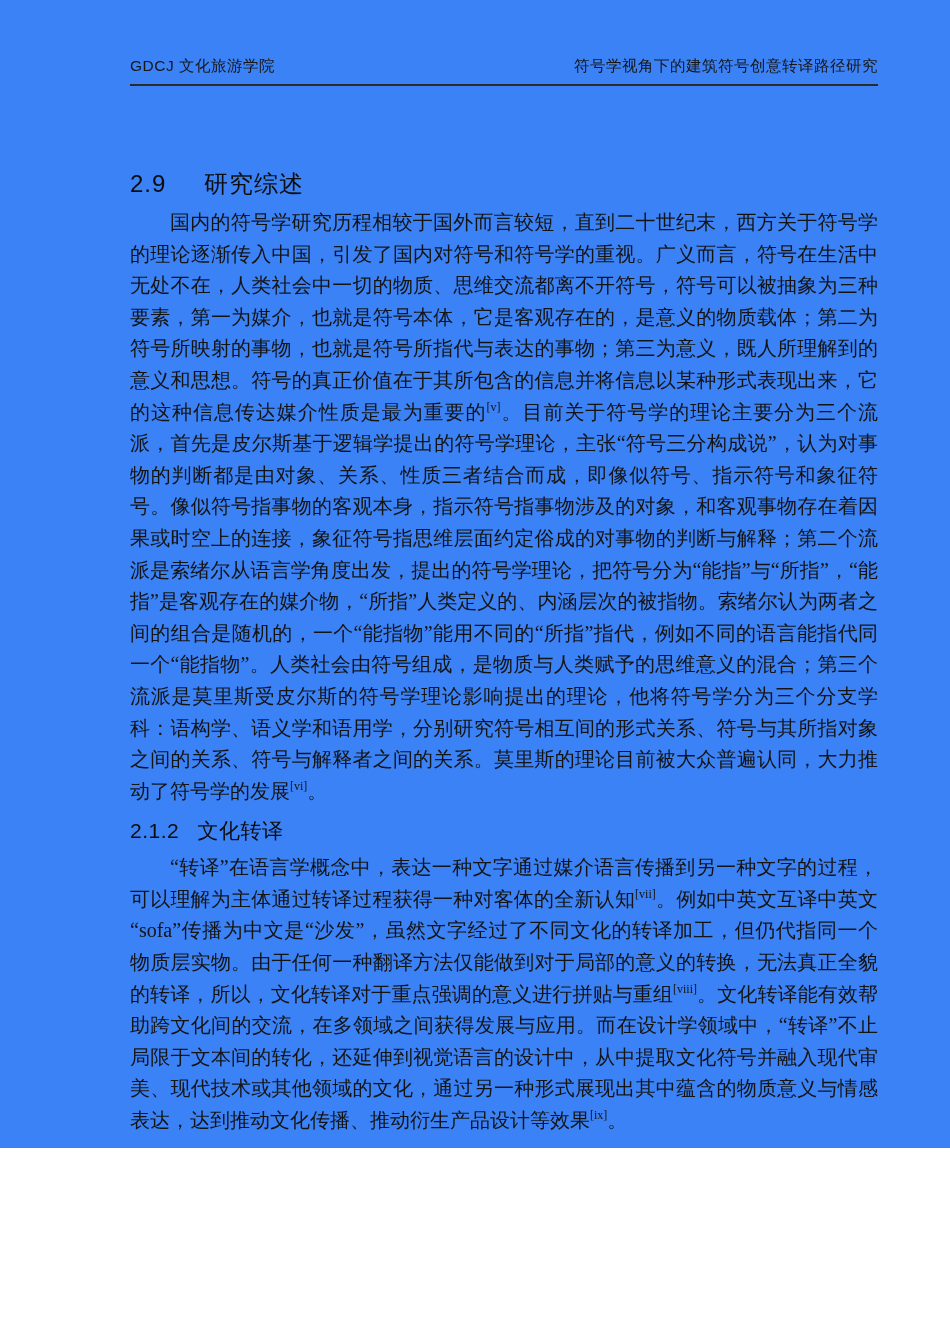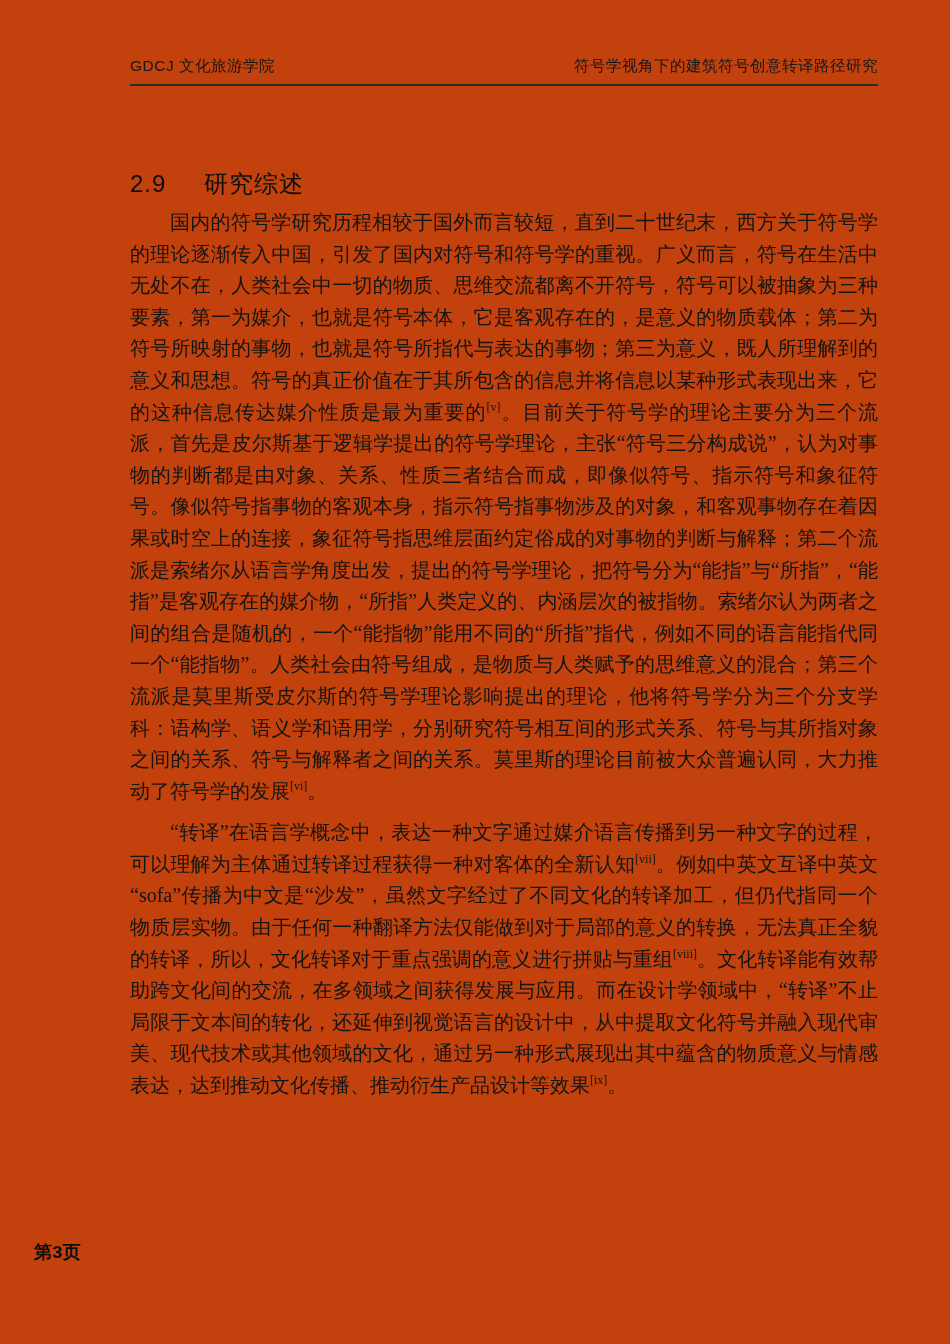--- a/index.html
+++ b/index.html
@@ -1,21 +1,21 @@
 <!DOCTYPE html>
 <html lang="zh"><head>
 <meta charset="utf-8">
 <style>
   * { box-sizing: border-box; }
   html, body { margin: 0; padding: 0; background: #ffffff; }
   .page {
     position: relative;
     width: 950px;
-    height: 1344px;
-    background: #c2410c;
+    height: 1148px;
+    background: #3b82f6;
     color: #111111;
     overflow: hidden;
     font-family: "Liberation Serif", "DejaVu Serif", serif;
   }
   .header {
     position: absolute;
     top: 56px;
     left: 130px;
     width: 748px;
     display: flex;
@@ -106,20 +106,24 @@
 
 
     <h2 class="section-heading">
       <span class="num">2.9</span>
       <span>研究综述</span>
     </h2>
 
 
     <p class="body-para"><span>国内的符号学研究历程相较于国外而言较短，直到二十世纪末，西方关于符号学的理论逐渐传入中国，引发了国内对符号和符号学的重视。广义而言，符号在生活中无处不在，人类社会中一切的物质、思维交流都离不开符号，符号可以被抽象为三种要素，第一为媒介，也就是符号本体，它是客观存在的，是意义的物质载体；第二为符号所映射的事物，也就是符号所指代与表达的事物；第三为意义，既人所理解到的意义和思想。符号的真正价值在于其所包含的信息并将信息以某种形式表现出来，它的这种信息传达媒介性质是最为重要的</span><sup>[v]</sup><span>。目前关于符号学的理论主要分为三个流派，首先是皮尔斯基于逻辑学提出的符号学理论，主张“符号三分构成说”，认为对事物的判断都是由对象、关系、性质三者结合而成，即像似符号、指示符号和象征符号。像似符号指事物的客观本身，指示符号指事物涉及的对象，和客观事物存在着因果或时空上的连接，象征符号指思维层面约定俗成的对事物的判断与解释；第二个流派是索绪尔从语言学角度出发，提出的符号学理论，把符号分为“能指”与“所指”，“能指”是客观存在的媒介物，“所指”人类定义的、内涵层次的被指物。索绪尔认为两者之间的组合是随机的，一个“能指物”能用不同的“所指”指代，例如不同的语言能指代同一个“能指物”。人类社会由符号组成，是物质与人类赋予的思维意义的混合；第三个流派是莫里斯受皮尔斯的符号学理论影响提出的理论，他将符号学分为三个分支学科：语构学、语义学和语用学，分别研究符号相互间的形式关系、符号与其所指对象之间的关系、符号与解释者之间的关系。莫里斯的理论目前被大众普遍认同，大力推动了符号学的发展</span><sup>[vi]</sup><span>。</span></p>
 
+    <h3 class="subsection-heading second">
+      <span class="num">2.1.2</span>
+      <span>文化转译</span>
+    </h3>
 
     <p class="body-para"><span>“转译”在语言学概念中，表达一种文字通过媒介语言传播到另一种文字的过程，可以理解为主体通过转译过程获得一种对客体的全新认知</span><sup>[vii]</sup><span>。例如中英文互译中英文“sofa”传播为中文是“沙发”，虽然文字经过了不同文化的转译加工，但仍代指同一个物质层实物。由于任何一种翻译方法仅能做到对于局部的意义的转换，无法真正全貌的转译，所以，文化转译对于重点强调的意义进行拼贴与重组</span><sup>[viii]</sup><span>。文化转译能有效帮助跨文化间的交流，在多领域之间获得发展与应用。而在设计学领域中，“转译”不止局限于文本间的转化，还延伸到视觉语言的设计中，从中提取文化符号并融入现代审美、现代技术或其他领域的文化，通过另一种形式展现出其中蕴含的物质意义与情感表达，达到推动文化传播、推动衍生产品设计等效果</span><sup>[ix]</sup><span>。</span></p>
 
   </div>
 
   <div class="footer">
     <span>第3页</span>
   </div>
 
 </div>

